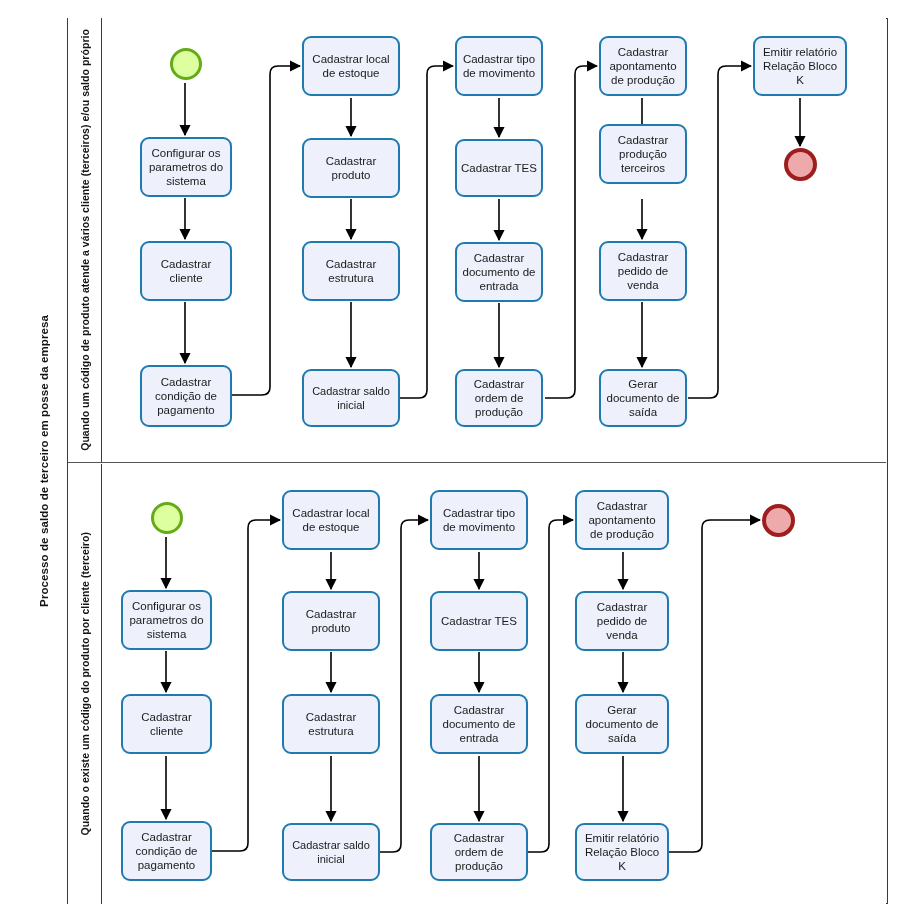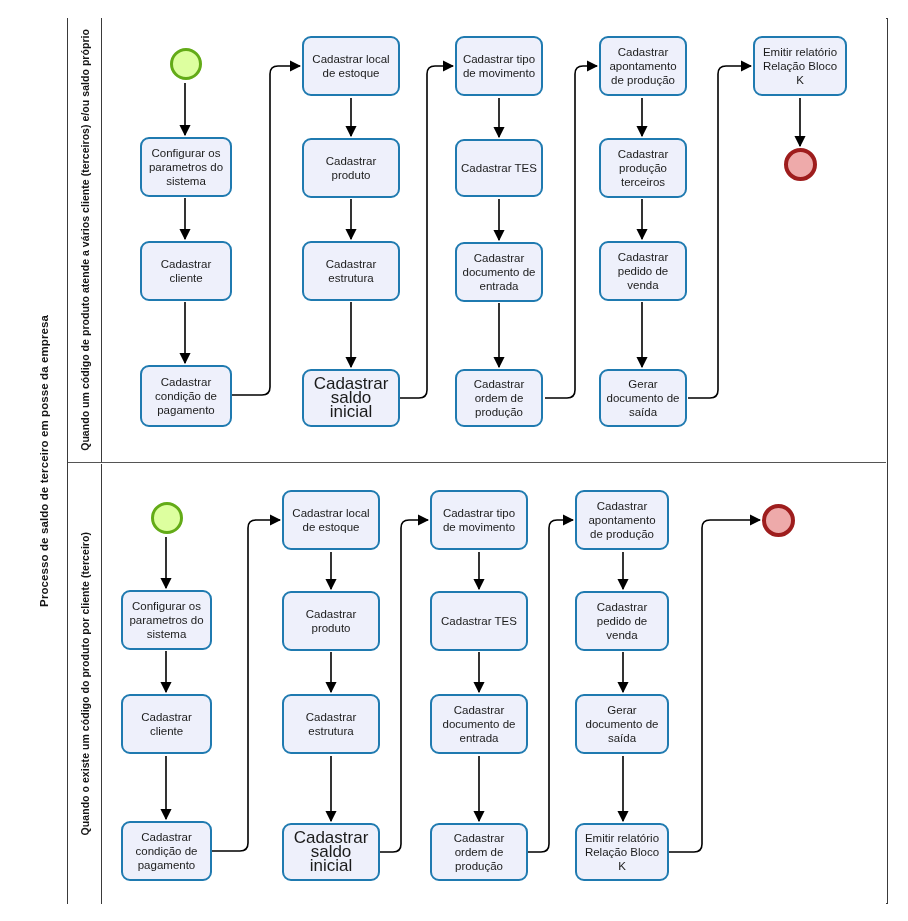--- a/index.html
+++ b/index.html
@@ -40,21 +40,21 @@
   #wires{position:absolute;left:0;top:0;width:908px;height:921px;pointer-events:none;}
 
   
   .task{
     position:absolute;box-sizing:border-box;
     background:#eef0fb;border:2px solid #1f7ab0;border-radius:9px;
     display:flex;align-items:center;justify-content:center;text-align:center;
     color:#1b1b1b;font-size:11.5px;line-height:14px;padding:2px 4px;
     font-family:"Liberation Sans",sans-serif;
   }
-  .task.narrow{font-size:17px;}
+  .task.narrow{font-size:11px;}
   .event{
     position:absolute;border-radius:50%;box-sizing:border-box;
   }
   .event.start{background:#ddff9f;border:3px solid #63ab17;}
   .event.end{background:#eeaaaa;border:4px solid #9e1d1d;}
 </style>
 </head>
 <body>
 
 <div id="stage">
@@ -165,21 +165,21 @@
   <div class="task" style="left:302px;top:138px;width:98px;height:60px;">Cadastrar produto</div>
   <div class="task" style="left:302px;top:241px;width:98px;height:60px;">Cadastrar estrutura</div>
   <div class="task narrow" style="left:302px;top:369px;width:98px;height:58px;">Cadastrar saldo inicial</div>
 
   <div class="task" style="left:455px;top:36px;width:88px;height:60px;">Cadastrar tipo de movimento</div>
   <div class="task" style="left:455px;top:139px;width:88px;height:58px;">Cadastrar TES</div>
   <div class="task" style="left:455px;top:242px;width:88px;height:60px;">Cadastrar documento de entrada</div>
   <div class="task" style="left:455px;top:369px;width:88px;height:58px;">Cadastrar ordem de produção</div>
 
   <div class="task" style="left:599px;top:36px;width:88px;height:60px;">Cadastrar apontamento de produção</div>
-  <div class="task" style="left:599px;top:138px;width:88px;height:60px;">Cadastrar produção terceiros</div>
+  <div class="task" style="left:599px;top:124px;width:88px;height:60px;">Cadastrar produção terceiros</div>
   <div class="task" style="left:599px;top:241px;width:88px;height:60px;">Cadastrar pedido de venda</div>
   <div class="task" style="left:599px;top:369px;width:88px;height:58px;">Gerar documento de saída</div>
 
   <div class="task" style="left:753px;top:36px;width:94px;height:60px;">Emitir relatório Relação Bloco K</div>
   <div class="event end" style="left:784px;top:148px;width:33px;height:33px;"></div>
 
   <div class="event start" style="left:151px;top:502px;width:32px;height:32px;"></div>
 
   <div class="task" style="left:121px;top:590px;width:91px;height:60px;">Configurar os parametros do sistema</div>
   <div class="task" style="left:121px;top:694px;width:91px;height:60px;">Cadastrar cliente</div>

